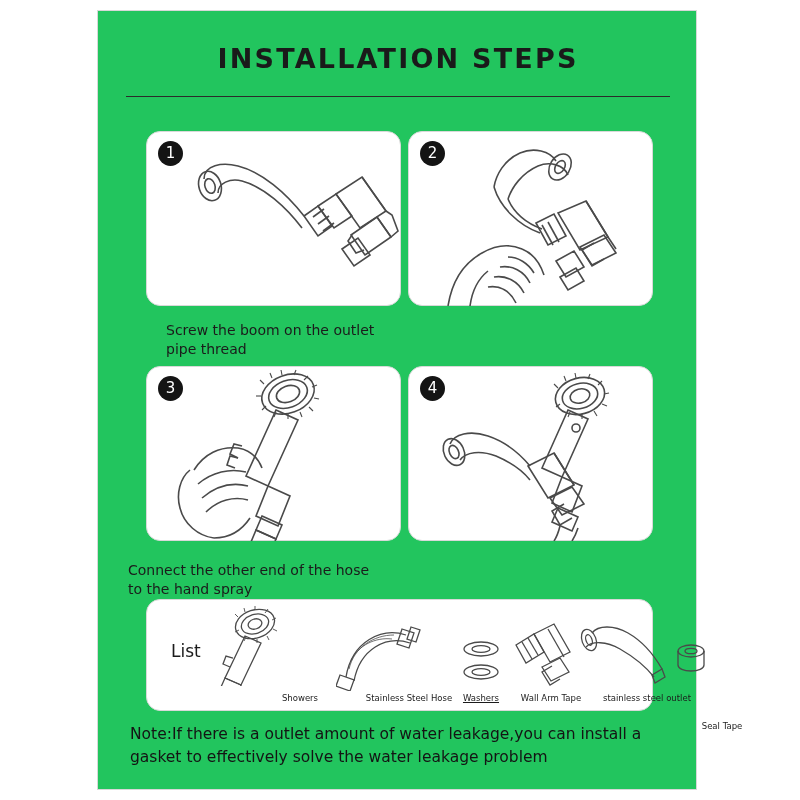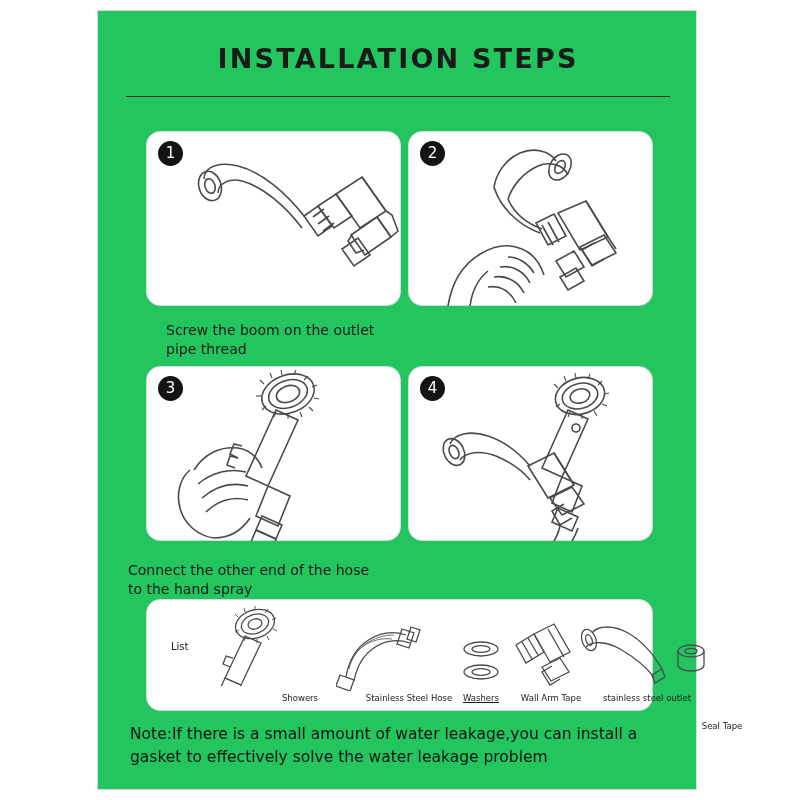--- a/index.html
+++ b/index.html
@@ -102,21 +102,21 @@
     height: 112px;
     border: 1px solid #d9d9d9;
     border-radius: 14px;
     box-sizing: border-box;
     background: #fff;
   }
   .list-label {
     position: absolute;
     left: 73px;
     top: 630px;
-    font-size: 10px;
+    font-size: 17px;
     color: #1b1b1b;
   }
   .item-label {
     position: absolute;
     font-size: 8.5px;
     color: #1b1b1b;
     text-align: center;
     font-family: "DejaVu Sans", sans-serif;
     white-space: nowrap;
   }
@@ -387,16 +387,16 @@
       <svg width="42" height="44" viewBox="0 0 42 44">
         <g fill="none" stroke="#4a4a4a" stroke-width="1.3">
           <ellipse cx="21" cy="12" rx="13" ry="6"></ellipse>
           <ellipse cx="21" cy="12" rx="6" ry="2.7"></ellipse>
           <path d="M8,12 L8,26 C8,29.5 13.8,32 21,32 C28.2,32 34,29.5 34,26 L34,12"></path>
         </g>
       </svg>
     </div>
     <div class="item-label" style="left:624px; top:710px; transform:translateX(-50%);">Seal Tape</div>
 
-    <div class="note">Note:If there is a small amount of water leakage,you can install a gasket to effectively solve the water leakage problem</div>
+    <div class="note">Note:If there is a outlet amount of water leakage,you can install a gasket to effectively solve the water leakage problem</div>
 
   </div>
 </div>
 
 </body></html>

